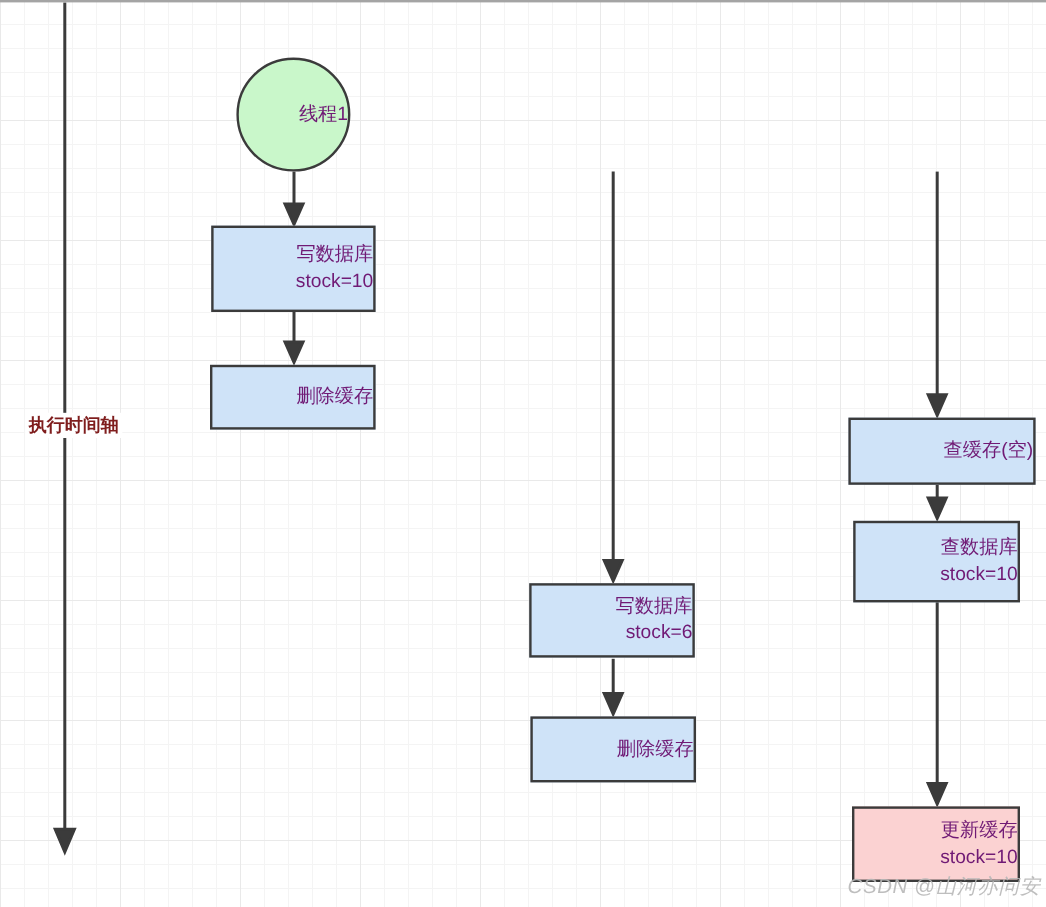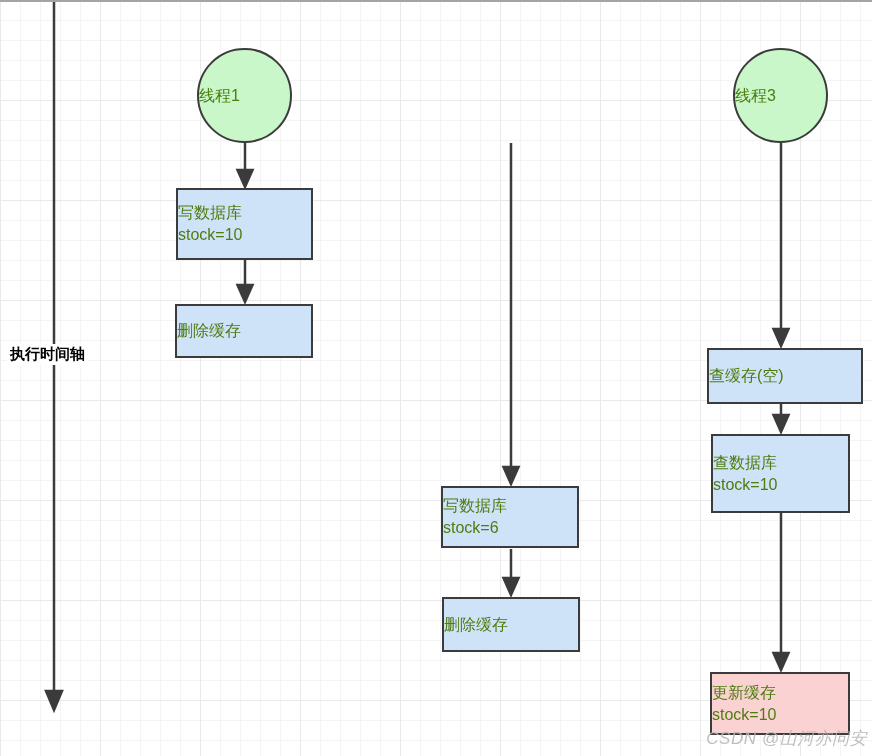--- a/index.html
+++ b/index.html
@@ -29,45 +29,45 @@
   }
   #edges {
     position: absolute;
     left: 0; top: 0;
     z-index: 1;
   }
   .node {
     position: absolute;
     box-sizing: border-box;
     border: 2px solid #3b3b3b;
-    color: #4d7c0f;
+    color: #701a75;
     display: flex;
     flex-direction: column;
-    align-items: flex-start;
+    align-items: flex-end;
     justify-content: center;
     text-align: center;
     font-size: 16px;
     line-height: 22px;
     z-index: 2;
   }
   .thread-circle {
     width: 95px; height: 95px;
     border-radius: 50%;
     background: #c9f7ca;
     border-width: 2.5px;
   }
   .process-box { background: #cfe3f8; }
   .highlight-box { background: #fbd2d2; border-width: 2.5px; }
   .axis-label {
     position: absolute;
-    left: 7px; top: 344px;
+    left: 21px; top: 344px;
     background: #ffffff;
     font-weight: bold;
     font-size: 15px;
-    color: #000000;
+    color: #7f1d1d;
     padding: 1px 3px;
     z-index: 3;
     white-space: nowrap;
   }
   .watermark {
     position: absolute;
     right: 5px; top: 727px;
     font-size: 17px;
     color: rgba(183, 183, 183, 0.9);
     letter-spacing: 0.5px;
@@ -122,27 +122,24 @@
   </div>
 
   <div class="node process-box" style="left:441px; top:486px; width:138px; height:62px;">
     <div>写数据库</div>
     <div>stock=6</div>
   </div>
   <div class="node process-box" style="left:442px; top:597px; width:138px; height:55px;">
     <div>删除缓存</div>
   </div>
 
-  <div class="node thread-circle" style="left:733px; top:48px;">
-    <span>线程3</span>
-  </div>
   <div class="node process-box" style="left:707px; top:348px; width:156px; height:56px;">
     <div>查缓存(空)</div>
   </div>
-  <div class="node process-box" style="left:711px; top:434px; width:139px; height:79px;">
+  <div class="node process-box" style="left:711px; top:434px; width:139px; height:68px;">
     <div>查数据库</div>
     <div>stock=10</div>
   </div>
   <div class="node highlight-box" style="left:710px; top:672px; width:140px; height:63px;">
     <div>更新缓存</div>
     <div>stock=10</div>
   </div>
 
   <div class="watermark">CSDN @山河亦问安</div>
 

